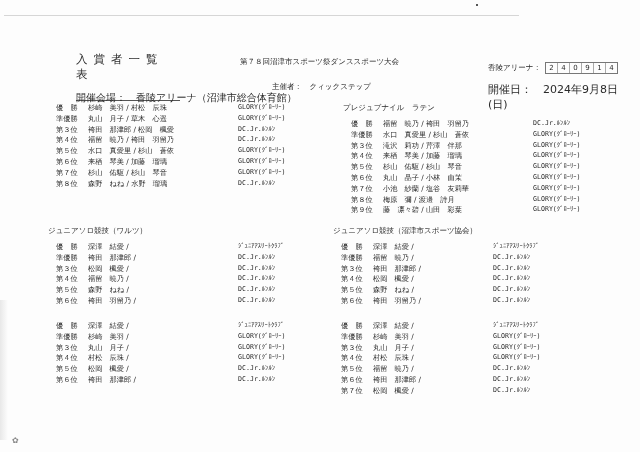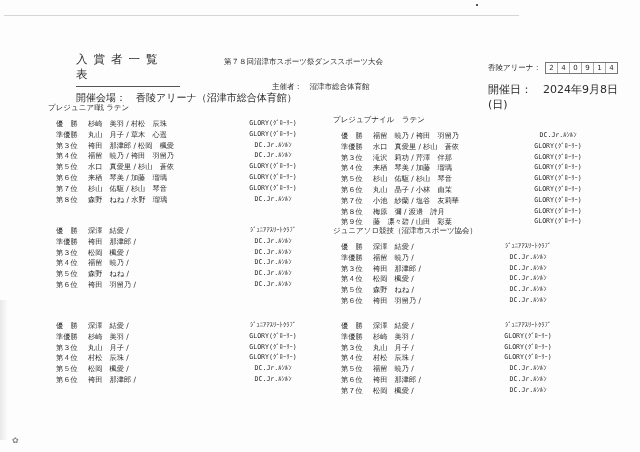--- a/index.html
+++ b/index.html
@@ -6,37 +6,37 @@
   body {
     width:640px; height:452px; overflow:hidden; position:relative;
     background:#fdfdfd;
     font-family:"DejaVu Sans","Liberation Sans",sans-serif;
     color:#2a2a2a;
   }
   .topline { position:absolute; left:4px; top:15px; width:515px; height:1px; background:#d6d6d6; }
   .shade { position:absolute; left:0; top:300px; width:8px; height:140px; background:linear-gradient(to right,#e8e8e8,#fdfdfd); }
   .title {
     position:absolute; left:76px; top:52px; font-size:11.5px; letter-spacing:6px;
-    border-bottom:1px solid #555; padding-bottom:4px; width:104px;
+    border-bottom:1px solid #555; padding-bottom:18px; width:104px;
   }
-  .event { position:absolute; left:224px; top:57px; font-size:7.5px; }
+  .event { position:absolute; left:240px; top:57px; font-size:7.5px; }
   .code-label { position:absolute; left:488px; top:63px; font-size:7.5px; }
   .code-box { position:absolute; left:545px; top:62px; display:flex; border:1px solid #777; }
   .code-box span { width:11px; height:10px; font-size:7px; text-align:center; line-height:10px; border-right:1px solid #aaa; }
   .code-box span:last-child { border-right:none; }
   .venue { position:absolute; left:76px; top:91px; font-size:10px; }
   .organizer { position:absolute; left:272px; top:82px; font-size:7.5px; }
   .date { position:absolute; left:488px; top:82px; font-size:11px; }
 
   .section { position:absolute; font-size:7.2px; }
   .section .stitle { font-size:7.5px; margin-bottom:6px; height:10px; }
   .row { position:relative; height:10.8px; white-space:nowrap;text-decoration:underline; }
   .row .rank { position:absolute; left:8px; width:32px; }
   .row .names { position:absolute; left:40px; }
-  .row .club { position:absolute; text-align:center; font-size:6.6px; font-family:"DejaVu Sans Mono","Liberation Mono",monospace; }
+  .row .club { position:absolute; text-align:left; font-size:6.6px; font-family:"DejaVu Sans Mono","Liberation Mono",monospace; }
   .logo-mark { position:absolute; left:12px; top:436px; font-size:8px; color:#888; }
   .dot { position:absolute; left:476px; top:4px; width:2px; height:2px; background:#555; }
 </style>
 </head>
 <body>
 
 <div class="topline"></div>
 <div class="dot"></div>
 <div class="shade"></div>
 
@@ -45,25 +45,24 @@
 <div class="code-label">香陵アリーナ：</div>
 <div class="code-box">
   <span>2</span>
   <span>4</span>
   <span>0</span>
   <span>9</span>
   <span>1</span>
   <span>4</span>
 </div>
 <div class="venue">開催会場：　香陵アリーナ（沼津市総合体育館）</div>
-<div class="organizer">主催者：　沼津市総合体育館</div>
+<div class="organizer">主催者：　クィックステップ</div>
 <div class="date">開催日：　2024年9月8日　(日)</div>
 
 <div class="section" style="left:48px; top:103px; width:260px;">
-    <div class="stitle">プレジュニアⅠ戦 ラテン</div>
     <div class="row">
       <span class="rank">優　勝</span>
       <span class="names">杉崎　美羽 / 村松　辰珠</span>
       <span class="club" style="left: 190px; width: 70px;">GLORY(ｸﾞﾛｰﾘｰ)</span>
     </div>
     <div class="row">
       <span class="rank">準優勝</span>
       <span class="names">丸山　月子 / 草木　心遥</span>
       <span class="club" style="left: 190px; width: 70px;">GLORY(ｸﾞﾛｰﾘｰ)</span>
     </div>
@@ -91,21 +90,21 @@
       <span class="rank">第７位</span>
       <span class="names">杉山　佑駆 / 杉山　琴音</span>
       <span class="club" style="left: 190px; width: 70px;">GLORY(ｸﾞﾛｰﾘｰ)</span>
     </div>
     <div class="row">
       <span class="rank">第８位</span>
       <span class="names">森野　ねね / 水野　瑠璃</span>
       <span class="club" style="left: 190px; width: 70px;">DC.Jr.ﾙﾝﾙﾝ</span>
     </div>
   </div>
-<div class="section" style="left:333px; top:103px; width:260px;margin-top:12px;">
+<div class="section" style="left:343px; top:103px; width:260px;">
     <div class="stitle">プレジュブナイル　ラテン</div>
     <div class="row">
       <span class="rank">優　勝</span>
       <span class="names">福留　暁乃 / 袴田　羽留乃</span>
       <span class="club" style="left: 190px; width: 70px;">DC.Jr.ﾙﾝﾙﾝ</span>
     </div>
     <div class="row">
       <span class="rank">準優勝</span>
       <span class="names">水口　真愛里 / 杉山　蒼依</span>
       <span class="club" style="left: 190px; width: 70px;">GLORY(ｸﾞﾛｰﾘｰ)</span>
@@ -140,20 +139,21 @@
       <span class="names">梅原　彌 / 渡邊　詩月</span>
       <span class="club" style="left: 190px; width: 70px;">GLORY(ｸﾞﾛｰﾘｰ)</span>
     </div>
     <div class="row">
       <span class="rank">第９位</span>
       <span class="names">藤　凛々碧 / 山田　彩葉</span>
       <span class="club" style="left: 190px; width: 70px;">GLORY(ｸﾞﾛｰﾘｰ)</span>
     </div>
   </div>
 <div class="section" style="left:48px; top:226px; width:260px;">
+    <div class="stitle">ジュニアソロ競技（ワルツ）</div>
     <div class="row">
       <span class="rank">優　勝</span>
       <span class="names">深澤　結愛 /</span>
       <span class="club" style="left: 190px; width: 70px;">ｼﾞｭﾆｱｱｽﾘｰﾄｸﾗﾌﾞ</span>
     </div>
     <div class="row">
       <span class="rank">準優勝</span>
       <span class="names">袴田　那津郎 /</span>
       <span class="club" style="left: 190px; width: 70px;">DC.Jr.ﾙﾝﾙﾝ</span>
     </div>

